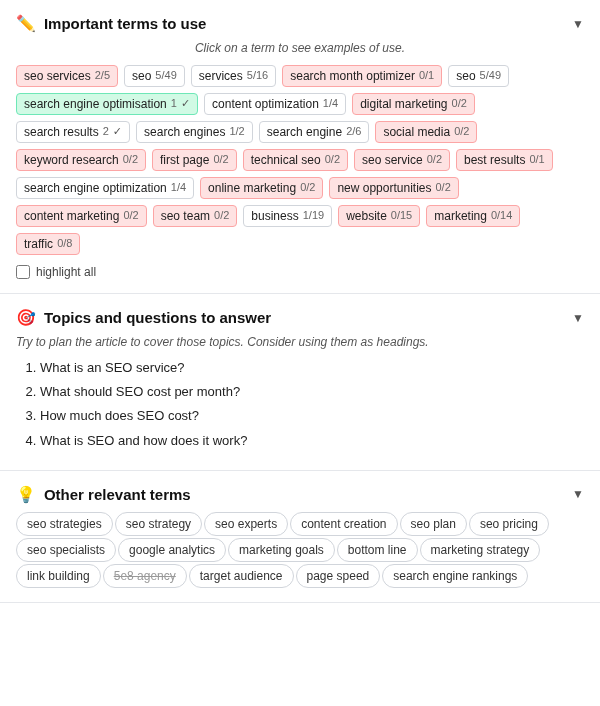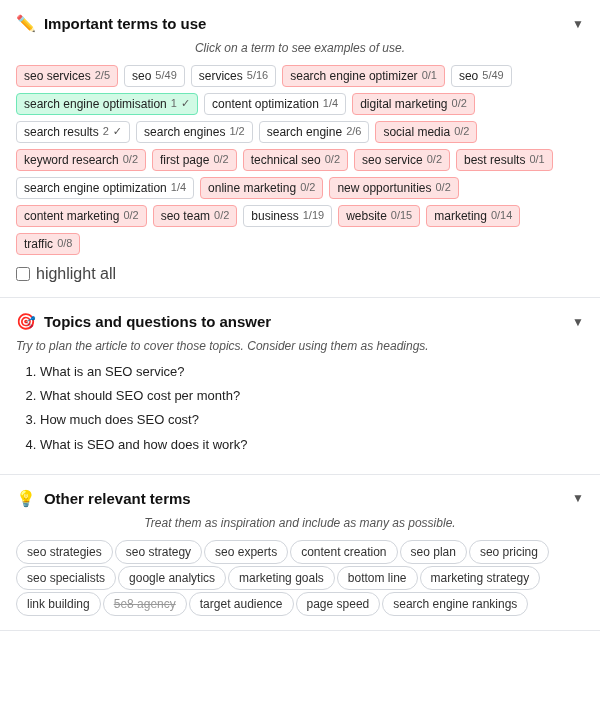--- a/index.html
+++ b/index.html
@@ -108,21 +108,21 @@
       gap: 6px;
       margin-top: 4px;
     }
 
     .highlight-all-row input[type="checkbox"] {
       width: 14px;
       height: 14px;
     }
 
     .highlight-all-label {
-      font-size: 16px;
+      font-size: 12px;
       color: #444;
     }
 
     
     .topics-subtitle {
       font-size: 12px;
       color: #555;
       margin-bottom: 10px;
       font-style: italic;
     }
@@ -183,21 +183,21 @@
       </span>
       <span class="term-pill pill-default">
         <span class="term-label">seo</span>
         <span class="term-count">5/49</span>
       </span>
       <span class="term-pill pill-default">
         <span class="term-label">services</span>
         <span class="term-count">5/16</span>
       </span>
       <span class="term-pill pill-red">
-        <span class="term-label">search engine optimizer</span>
+        <span class="term-label">search month optimizer</span>
         <span class="term-count">0/1</span>
       </span>
       <span class="term-pill pill-default">
         <span class="term-label">seo</span>
         <span class="term-count">5/49</span>
       </span>
       <span class="term-pill pill-green">
         <span class="term-label">search engine optimisation</span>
         <span class="term-count">1</span>
         <span class="term-check">✓</span>
@@ -309,21 +309,20 @@
 </div>
 
 <div class="section">
   <div class="section-header">
     <div class="section-title">
       <span class="section-icon">💡</span>
       <span>Other relevant terms</span>
     </div>
     <span class="chevron">▼</span>
   </div>
-  <div class="subtitle">Treat them as inspiration and include as many as possible.</div>
   <div class="other-terms-container" id="other-terms-container">
   <span class="other-pill">seo strategies</span>
       <span class="other-pill">seo strategy</span>
       <span class="other-pill">seo experts</span>
       <span class="other-pill">content creation</span>
       <span class="other-pill">seo plan</span>
       <span class="other-pill">seo pricing</span>
       <span class="other-pill">seo specialists</span>
       <span class="other-pill">google analytics</span>
       <span class="other-pill">marketing goals</span>

